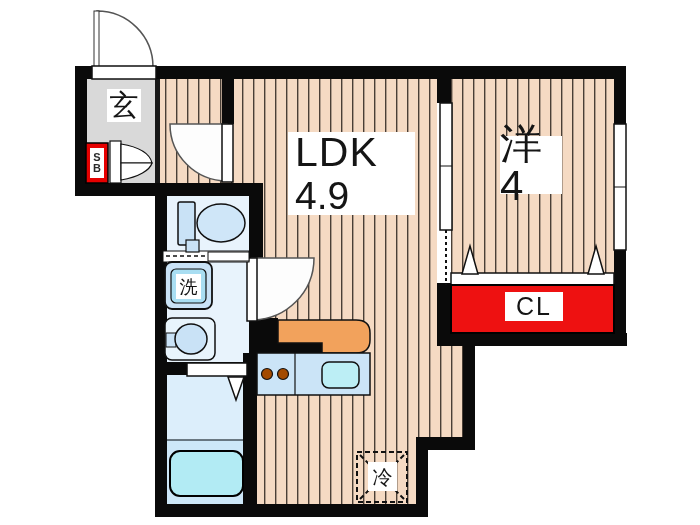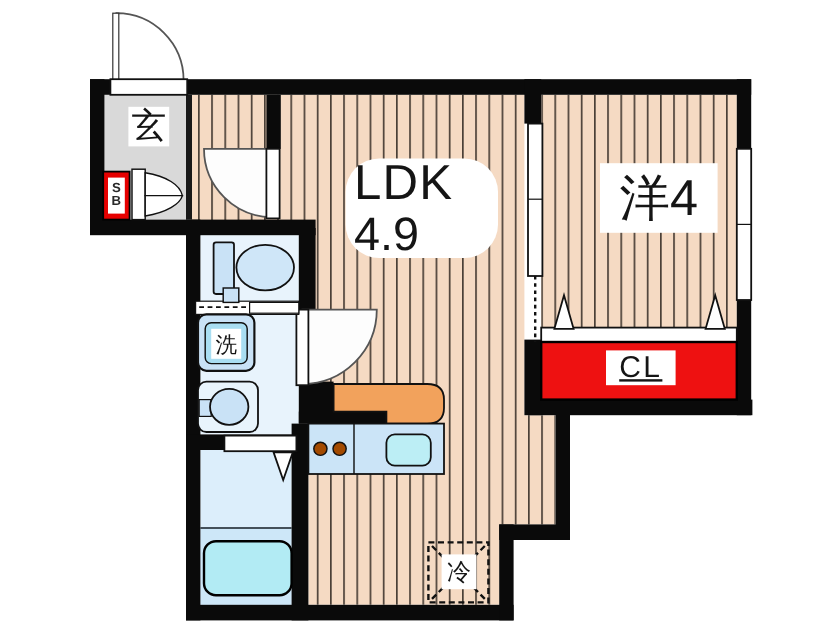--- a/index.html
+++ b/index.html
@@ -2,26 +2,26 @@
 <html><head>
 <meta charset="utf-8">
 <style>
   html,body{margin:0;padding:0;background:#ffffff;}
   #plan{position:relative;width:700px;height:525px;background:#ffffff;overflow:hidden;
         font-family:"Liberation Sans", sans-serif;}
   #plan svg{position:absolute;left:0;top:0;}
   .lbl{position:absolute;background:#ffffff;color:#151515;display:flex;
        align-items:center;justify-content:center;line-height:1;}
   .lbl-ldk{left:288px;top:132px;width:127px;height:83px;flex-direction:column;
-           align-items:flex-start;padding-left:7px;box-sizing:border-box;border-radius:28px;}
+           align-items:flex-start;padding-left:7px;box-sizing:border-box;}
   .lbl-ldk .t1{font-size:41px;letter-spacing:1px;}
   .lbl-ldk .t2{font-size:39px;margin-top:3px;}
-  .lbl-yo{left:500px;top:136px;width:98px;height:58px;font-size:42px;}
+  .lbl-yo{left:500px;top:136px;width:62px;height:58px;font-size:42px;}
   .lbl-gen{left:107px;top:89px;width:34px;height:33px;font-size:29px;}
-  .lbl-cl{left:505px;top:292px;width:58px;height:29px;font-size:25px;letter-spacing:2px;text-decoration:underline;}
+  .lbl-cl{left:505px;top:292px;width:58px;height:29px;font-size:25px;letter-spacing:2px;}
   .lbl-sen{left:176px;top:274px;width:25px;height:25px;font-size:18px;}
   .lbl-rei{left:368px;top:462px;width:29px;height:29px;font-size:20px;}
   .lbl-sb{left:90px;top:148px;width:14px;height:30px;background:transparent;
           flex-direction:column;font-size:11px;font-weight:bold;color:#2a2a2a;}
 </style>
 </head>
 <body>
 
 <div id="plan">
 <svg width="700" height="525" viewBox="0 0 700 525">

